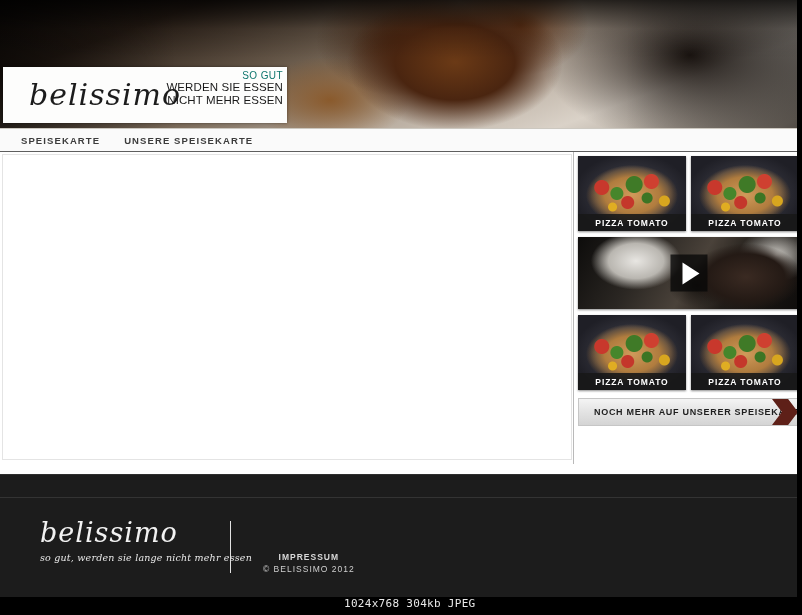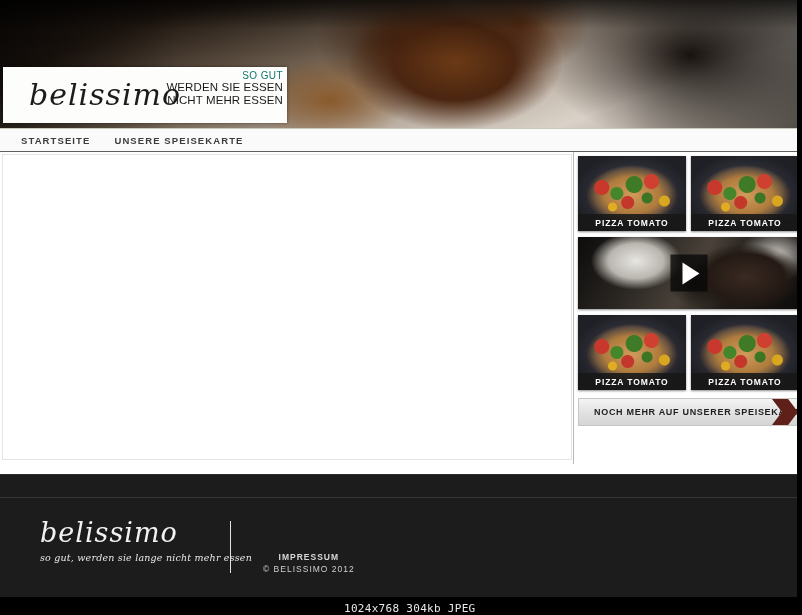--- a/index.html
+++ b/index.html
@@ -380,21 +380,21 @@
 
   
   .statusbar {
     position: absolute;
     left: 0;
     bottom: 0;
     width: 802px;
     height: 18px;
     background: #000;
     display: flex;
-    align-items: flex-end;
+    align-items: flex-start;
   }
   .status-text {
     font-family: "DejaVu Sans Mono", monospace;
     font-size: 11px;
     color: #e9e9e9;
     margin-left: 344px;
     letter-spacing: .3px;
     white-space: nowrap;
   }
 </style>
@@ -413,21 +413,21 @@
     <div class="header-bar">
       <div class="brand-logo">belissimo</div>
       <div class="tagline-box">
         <div class="tagline-1">SO GUT</div>
         <div class="tagline-2">WERDEN SIE ESSEN</div>
         <div class="tagline-3">NICHT MEHR ESSEN</div>
       </div>
     </div>
 
     <div class="nav-strip">
-      <a class="nav-item" href="#">STARTSEITE</a>
+      <a class="nav-item" href="#">SPEISEKARTE</a>
       <a class="nav-item" href="#">UNSERE SPEISEKARTE</a>
     </div>
     <div class="nav-shadow"></div>
 
     <div class="content">
       <div class="content-main"></div>
       <div class="content-divider"></div>
 
       <div class="sidebar">
 

